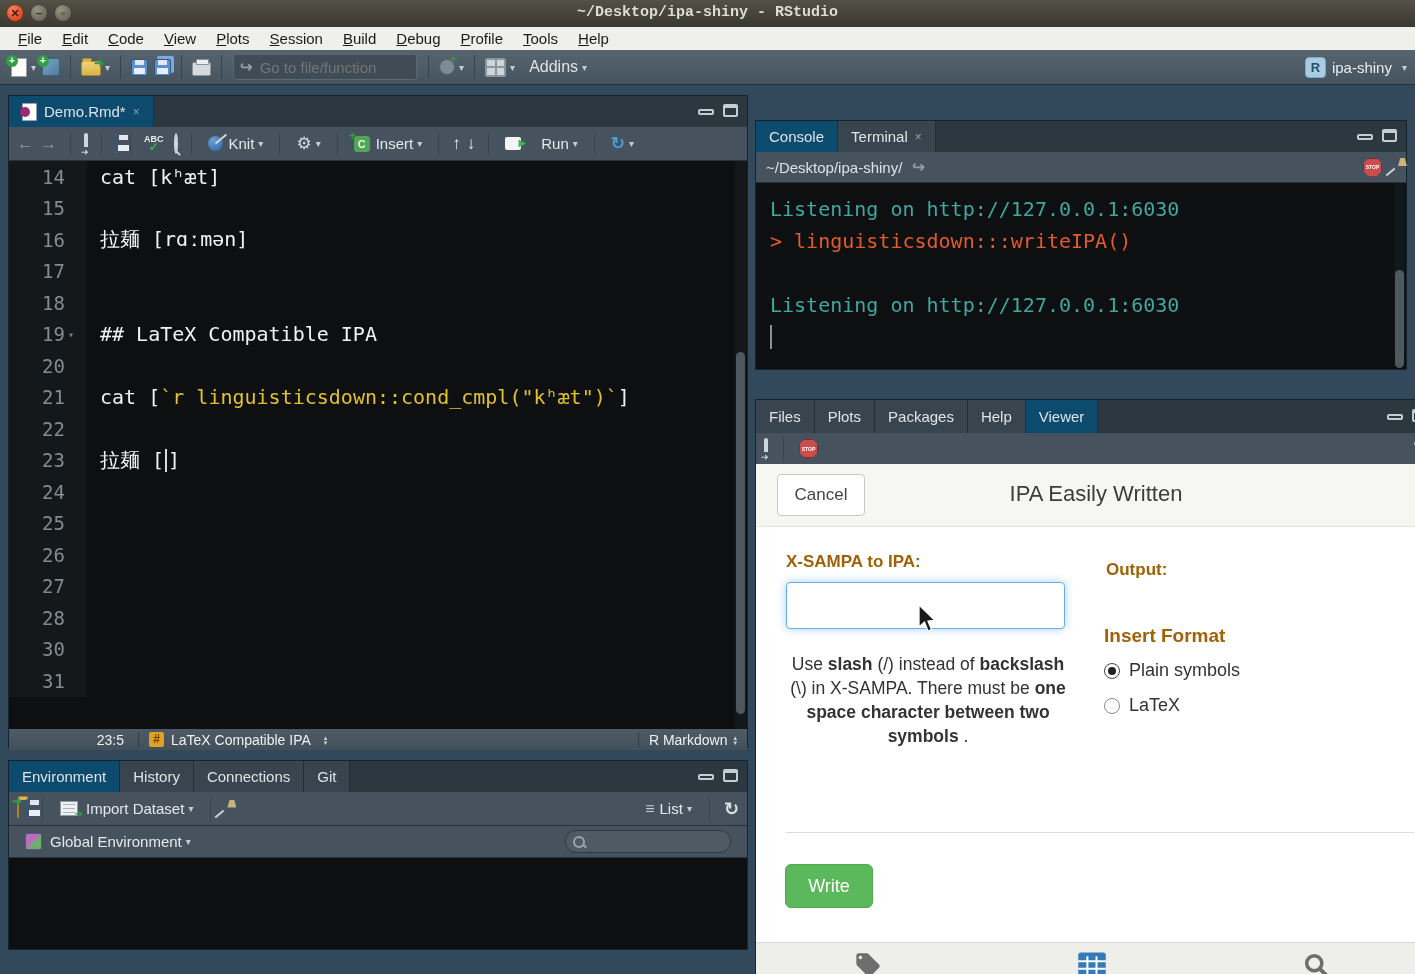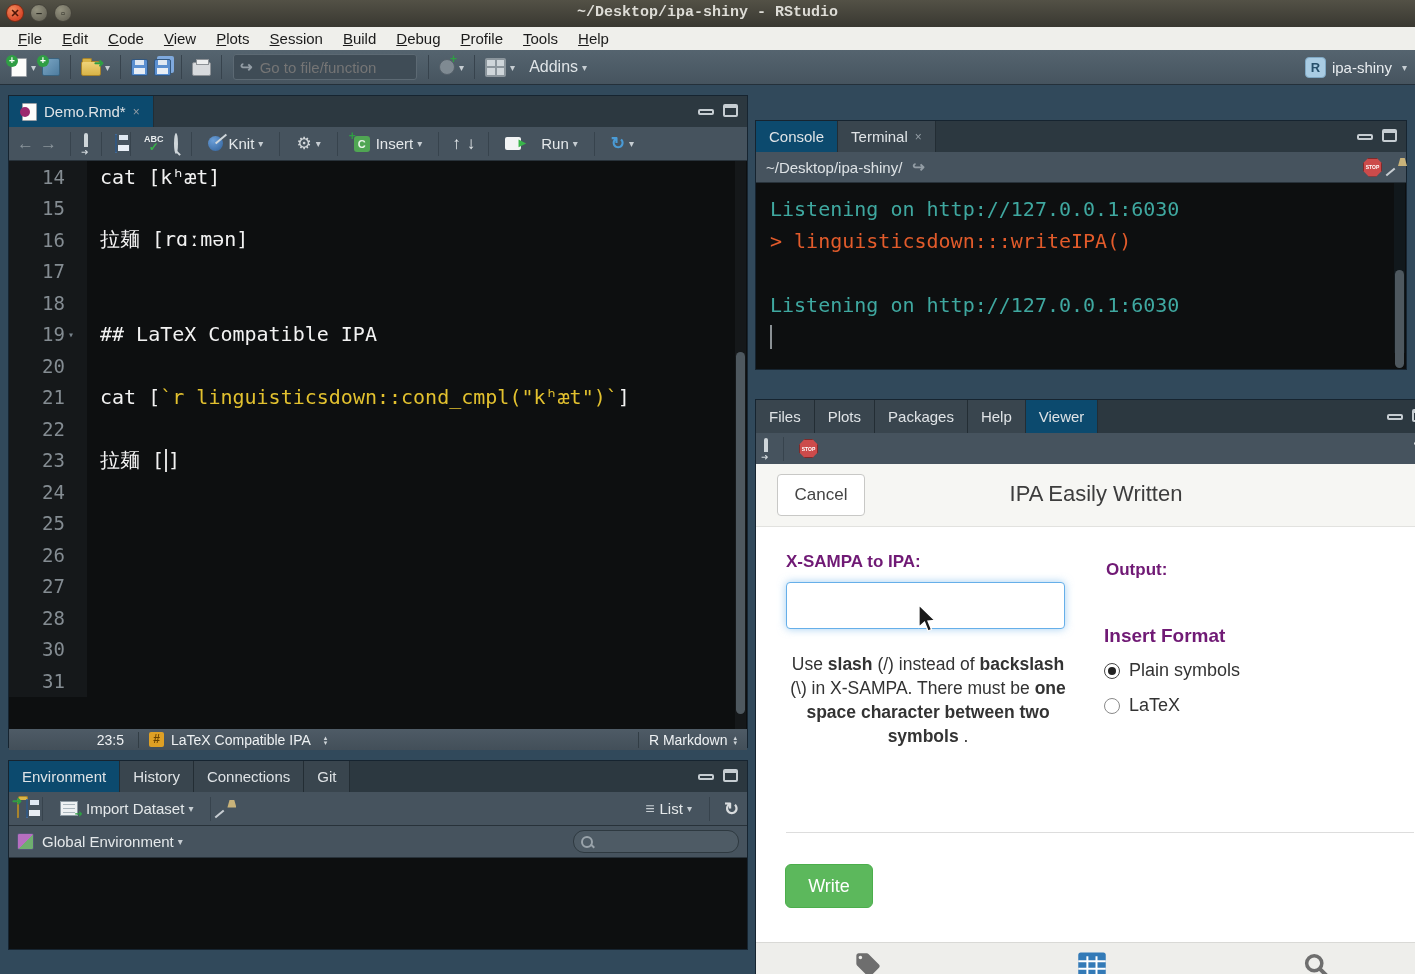--- a/index.html
+++ b/index.html
@@ -104,32 +104,32 @@
   
   .cwdrow{height:30px;background:#46535e;border-bottom:1px solid #28323a;display:flex;align-items:center;padding:0 10px;color:#dde2e5;font-size:15px;}
   .con-out{position:relative;padding:10px 0 0 14px;font-family:"DejaVu Sans Mono",monospace;font-size:20px;}
   .con-line{height:32px;display:flex;align-items:center;white-space:pre;}
   .con-line.message{color:#3fa8a0;}
   .con-line.command{color:#e25b2b;}
   .con-cursorbar{width:2px;height:24px;background:#8a9094;}
 
   
   .env-content{height:113px;display:flex;align-items:flex-end;justify-content:center;color:#a7abae;font-size:20px;padding-bottom:4px;box-sizing:border-box;}
-  .scope-row{height:31px;background:#46535e;border-bottom:1px solid #28323a;display:flex;align-items:center;padding:0 8px;color:#e4e8ea;font-size:15px;}
+  .scope-row{height:31px;background:#46535e;border-bottom:1px solid #28323a;display:flex;align-items:center;padding:0 16px;color:#e4e8ea;font-size:15px;}
   .searchbox{margin-left:auto;width:150px;height:21px;background:#4e5b65;border:1px solid #2e3940;border-radius:11px;display:flex;align-items:center;padding:0 7px;gap:5px;}
   .searchbox input{background:transparent;border:none;outline:none;width:110px;color:#d5dade;font-size:13px;}
   .i-mag2{width:8px;height:8px;border:2px solid #9aa4ab;border-radius:50%;position:relative;}
   .i-mag2::after{content:"";position:absolute;width:5px;height:2px;background:#9aa4ab;transform:rotate(45deg);right:-4px;bottom:-1px;}
 
   
   .vapp{position:absolute;left:0;right:0;top:64px;bottom:0;background:#fff;}
   .vheader{position:absolute;left:0;right:0;top:0;height:62px;background:#f6f6f3;border-bottom:1px solid #e2e2df;}
   .cancel-btn{position:absolute;left:21px;top:10px;width:88px;height:42px;background:#fff;border:1px solid #c8c8c6;border-radius:4px;font-size:17px;color:#444;font-family:"Liberation Sans",sans-serif;}
   .vtitle{position:absolute;left:0;right:0;top:17px;text-align:center;font-size:22px;color:#3d3d3d;}
-  .flabel{position:absolute;font-weight:bold;font-size:17px;color:#701a75;}
+  .flabel{position:absolute;font-weight:bold;font-size:17px;color:#a16207;}
   .xsampa-input{position:absolute;left:30px;top:118px;width:265px;height:45px;border:1px solid #66afe9;border-radius:4px;box-shadow:0 0 8px rgba(102,175,233,.6);outline:none;font-size:16px;padding:0 6px;}
   .helptext{position:absolute;left:30px;top:188px;width:284px;font-size:17.5px;line-height:24px;color:#333;text-align:center;}
   .radio-row{position:absolute;display:flex;align-items:center;gap:9px;font-size:18px;color:#333;}
   .radio{width:16px;height:16px;border-radius:50%;border:1px solid #8a8a8a;box-sizing:border-box;display:flex;align-items:center;justify-content:center;background:#fff;}
   .radio.sel{border-color:#444;}
   .radio.sel::after{content:"";width:8px;height:8px;border-radius:50%;background:#222;}
   .vhr{position:absolute;left:30px;right:22px;top:368px;border-top:1px solid #ddd;}
   .write-btn{position:absolute;left:29px;top:400px;width:88px;height:44px;background:#5cb85c;border:1px solid #4cae4c;border-radius:6px;color:#fff;font-size:18px;font-family:"Liberation Sans",sans-serif;}
   .vnav{position:absolute;left:0;right:8px;bottom:0;height:67px;background:#eeeeeb;border-top:1px solid #d9d9d6;display:flex;}
   .vnav-item{flex:1;display:flex;flex-direction:column;align-items:center;justify-content:center;gap:3px;font-size:17px;color:#585858;}

